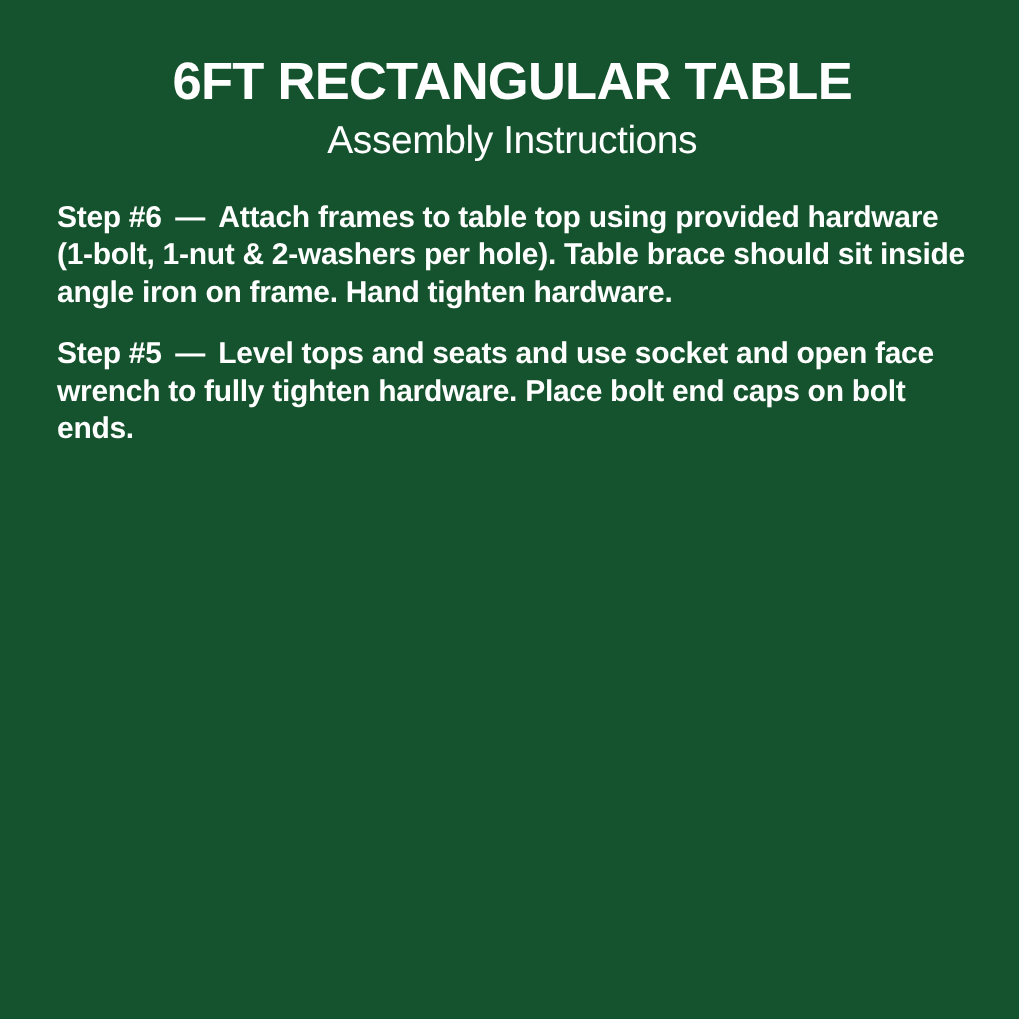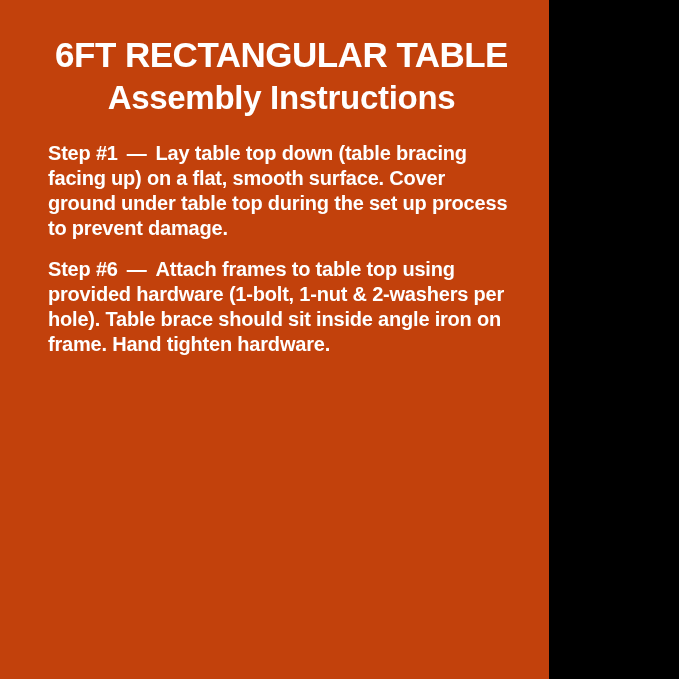--- a/index.html
+++ b/index.html
@@ -10,39 +10,39 @@
   body {
     width: 679px;
     height: 679px;
     overflow: hidden;
     font-family: "Liberation Sans", "DejaVu Sans", sans-serif;
     color: #ffffff;
     -webkit-font-smoothing: antialiased;
   }
   .page {
     box-sizing: border-box;
-    width: 549px;
+    width: 679px;
     height: 679px;
-    padding: 28px 34px 20px 48px;
-    background: #c2410c;
+    padding: 28px 34px 20px 38px;
+    background: #14532d;
   }
   .title {
     margin: 6px 0 0 0;
     text-align: center;
     font-size: 35px;
     font-weight: 800;
     letter-spacing: -0.5px;
     line-height: 1.18;
     color: #ffffff;
   }
   .subtitle {
     margin: 4px 0 0 0;
     text-align: center;
-    font-size: 33px;
-    font-weight: 700;
+    font-size: 26px;
+    font-weight: 400;
     letter-spacing: -0.3px;
     line-height: 1.15;
     color: #ffffff;
   }
   .steps {
     margin-top: 24px;
   }
   .step {
     margin: 0 0 16px 0;
     font-size: 20px;
@@ -59,21 +59,21 @@
 </head>
 <body>
 
 <div class="page">
 
   <h1 class="title">6FT RECTANGULAR TABLE</h1>
   <h2 class="subtitle">Assembly Instructions</h2>
 
   <div class="steps">
 
-    <p class="step"><span class="lbl">Step #1</span><span class="dash">—</span><span class="txt">Lay table top down (table bracing facing up) on a flat, smooth surface. Cover ground under table top during the set up process to prevent damage.</span></p>
 
     <p class="step"><span class="lbl">Step #6</span><span class="dash">—</span><span class="txt">Attach frames to table top using provided hardware (1-bolt, 1-nut &amp; 2-washers per hole). Table brace should sit inside angle iron on frame. Hand tighten hardware.</span></p>
 
 
 
+    <p class="step"><span class="lbl">Step #5</span><span class="dash">—</span><span class="txt">Level tops and seats and use socket and open face wrench to fully tighten hardware. Place bolt end caps on bolt ends.</span></p>
 
   </div>
 </div>
 
 </body></html>

